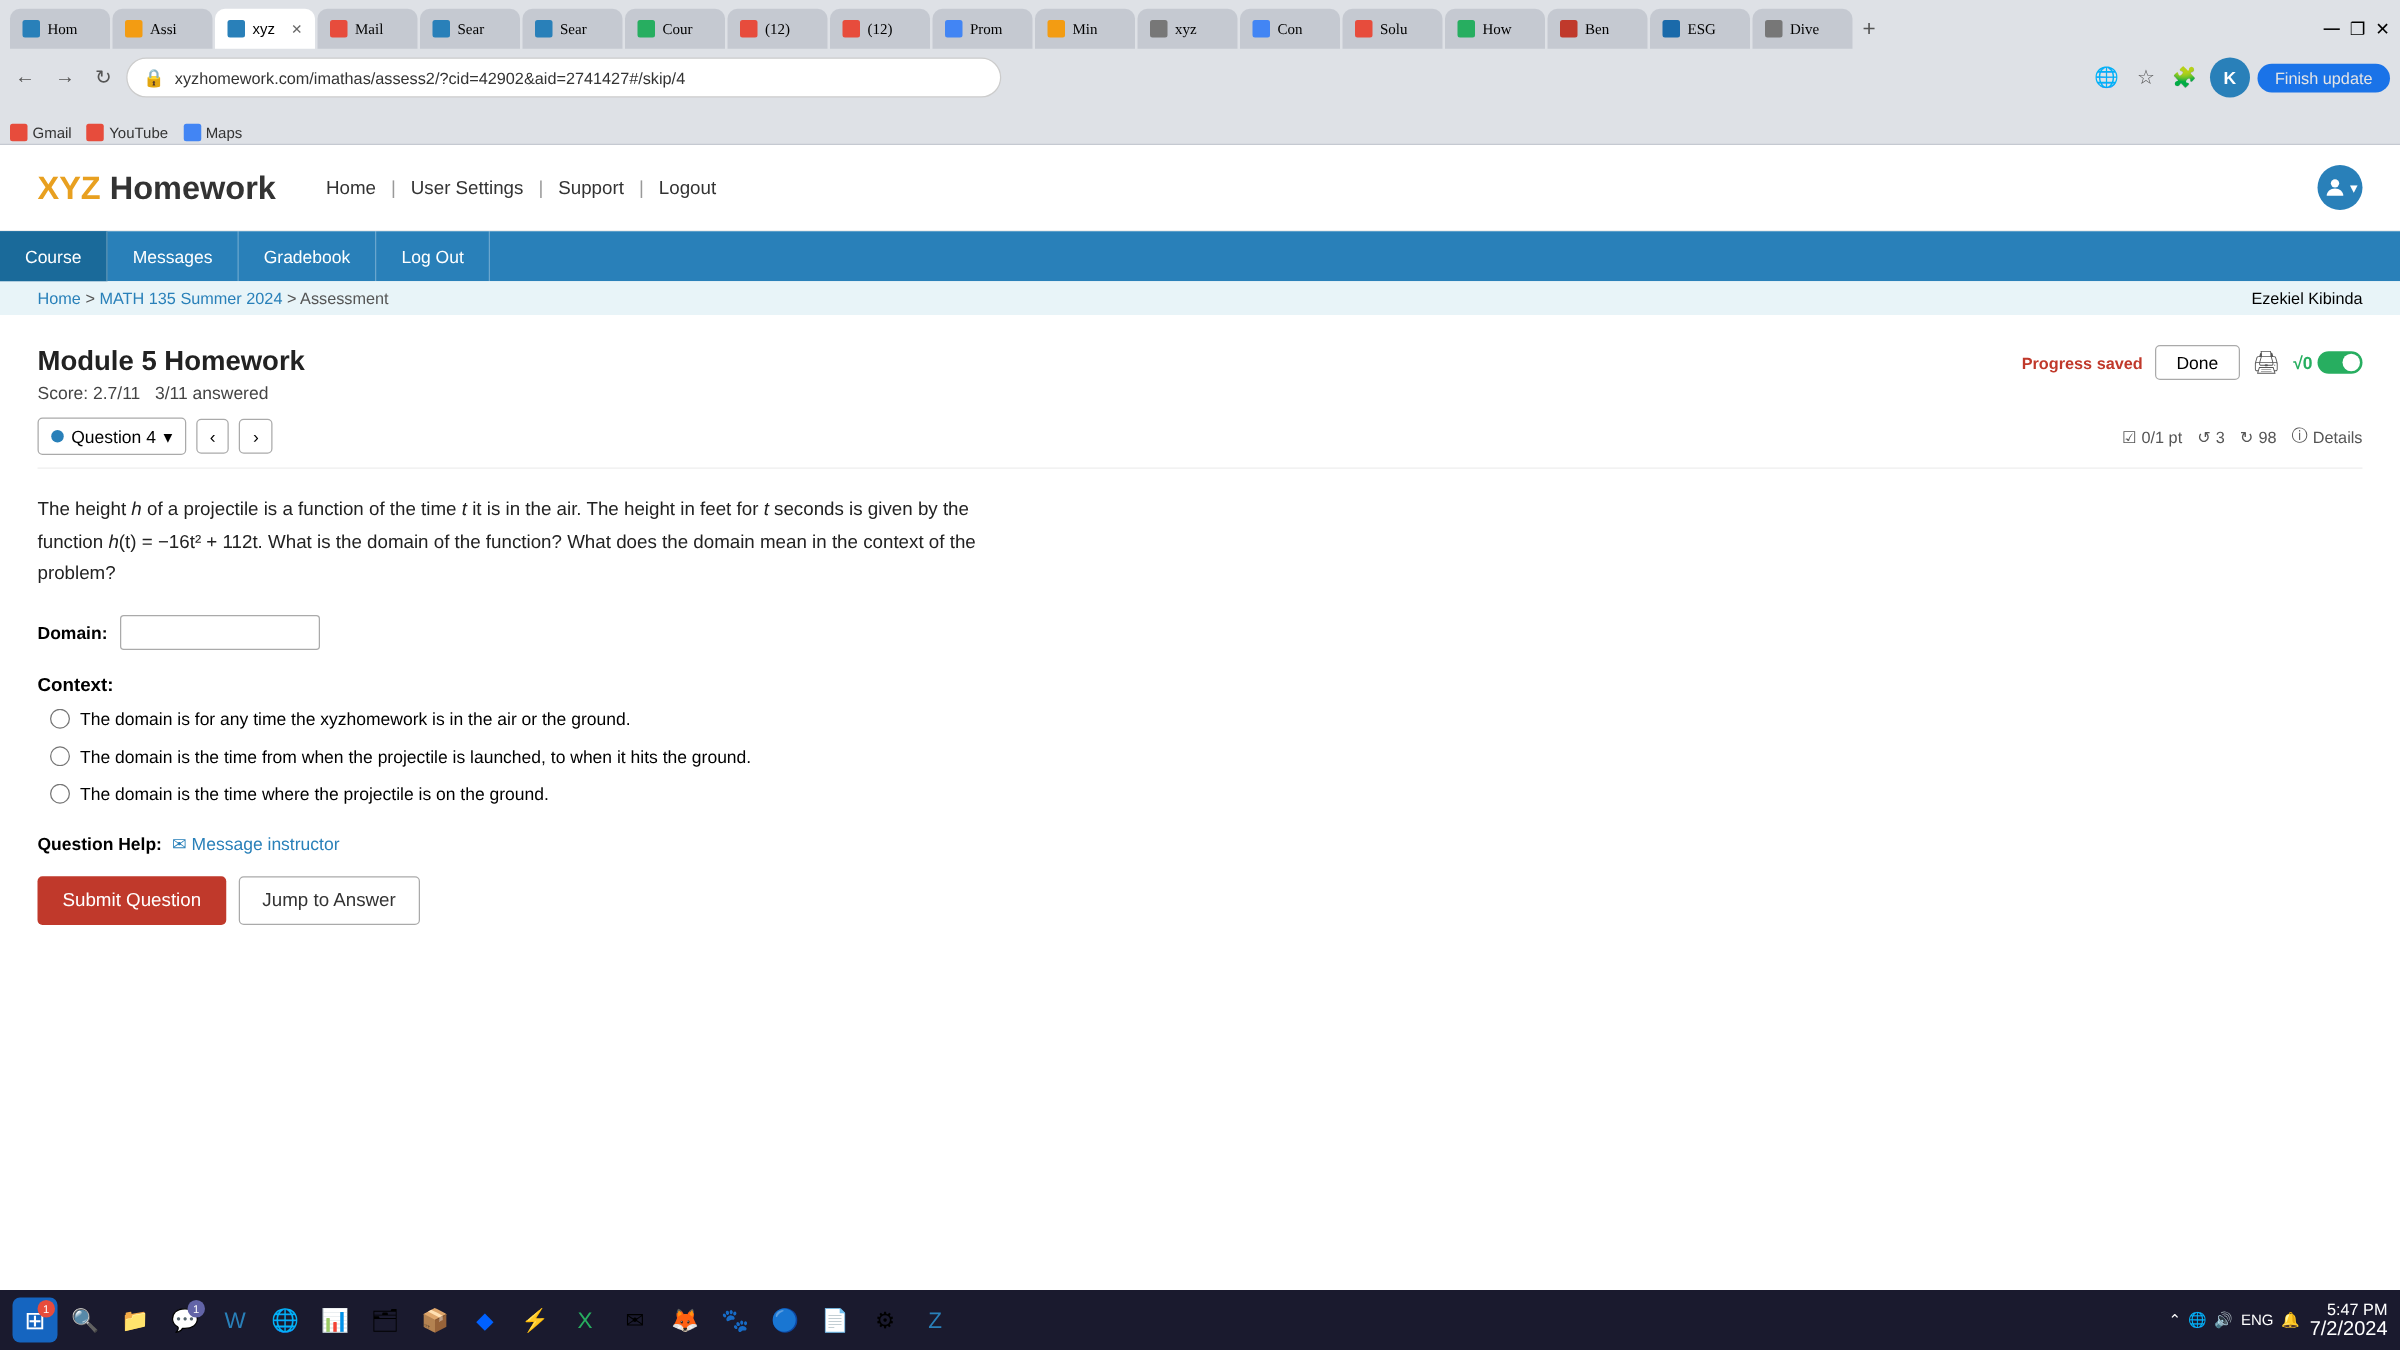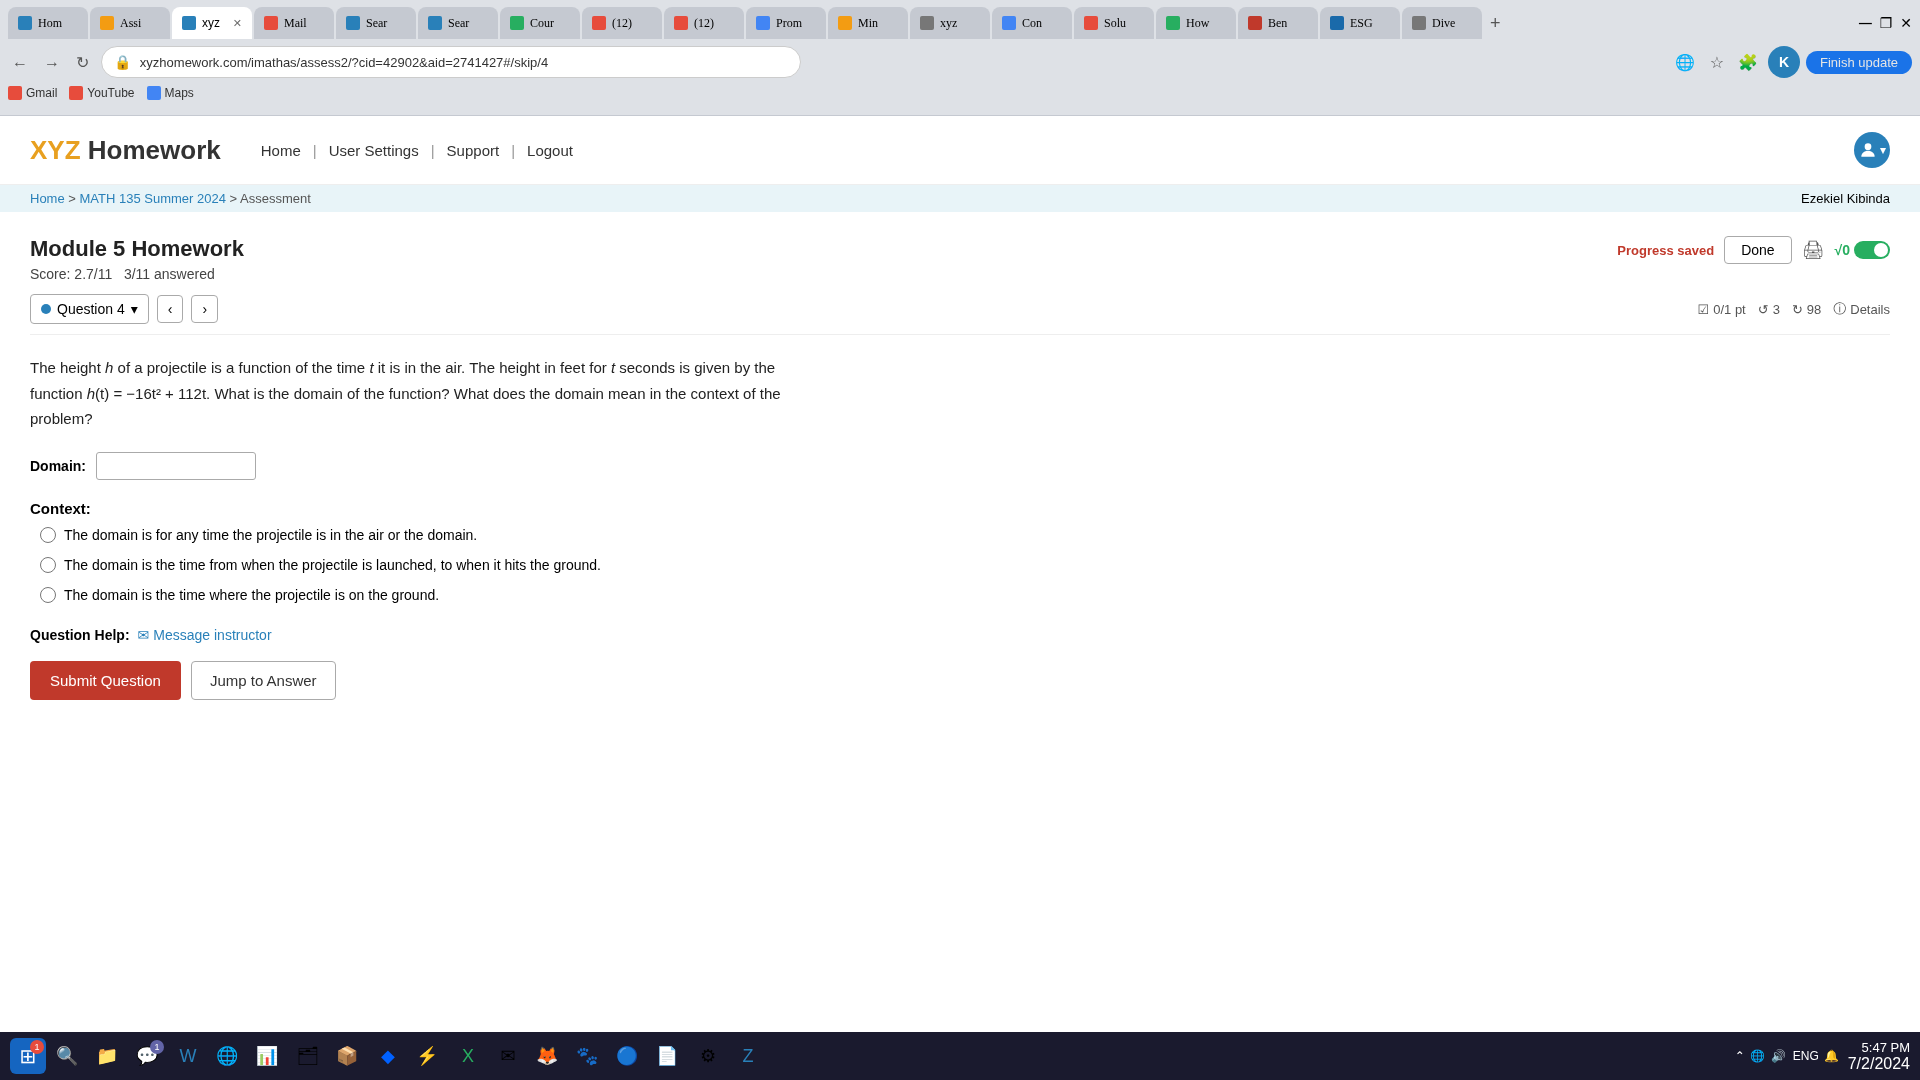--- a/index.html
+++ b/index.html
@@ -18,21 +18,21 @@
 
     .address-bar-row { display: flex; align-items: center; padding: 4px 8px; gap: 8px; background: #dee1e6; height: 44px; }
     .nav-btn { background: none; border: none; cursor: pointer; font-size: 16px; color: #555; padding: 4px; border-radius: 50%; }
     .address-bar { flex: 1; display: flex; align-items: center; background: #fff; border-radius: 20px; padding: 4px 12px; gap: 8px; height: 32px; border: 1px solid #ccc; max-width: 700px; }
     .address-text { font-size: 13px; color: #333; }
     .toolbar-icons { margin-left: auto; display: flex; gap: 6px; align-items: center; }
     .toolbar-icon { font-size: 16px; color: #555; cursor: pointer; padding: 4px; border-radius: 50%; }
     .finish-update-btn { background: #1a73e8; color: #e5e5e5; border: none; border-radius: 16px; padding: 4px 14px; font-size: 13px; cursor: pointer; }
 
     
-    .bookmarks-bar { display: flex; align-items: flex-start; padding: 2px 8px; background: #dee1e6; height: 32px; gap: 12px; border-bottom: 1px solid #c5c9d1; }
+    .bookmarks-bar { display: flex; align-items: flex-end; padding: 2px 8px; background: #dee1e6; height: 32px; gap: 12px; border-bottom: 1px solid #c5c9d1; }
     .bookmark { display: flex; align-items: center; gap: 4px; font-size: 12px; color: #333; cursor: pointer; }
 
     
     .page { background: #fff; padding: 0; }
 
     
     .site-header { display: flex; align-items: center; padding: 16px 30px; border-bottom: 1px solid #eee; }
     .logo { font-size: 26px; font-weight: bold; margin-right: 40px; }
     .logo-xyz { color: #e8a020; }
     .logo-hw { color: #333; }
@@ -249,20 +249,26 @@
     </nav>
     <div class="user-avatar">
       <svg width="20" height="20" viewBox="0 0 24 24" fill="white">
           <circle cx="12" cy="8" r="4"></circle>
           <path d="M4 20c0-4 3.6-7 8-7s8 3 8 7"></path>
         </svg>
       <span style="font-size:12px;margin-left:2px;">▾</span>
     </div>
   </div>
 
+  <div class="course-nav">
+    <button class="course-nav-btn active">Course</button>
+    <button class="course-nav-btn">Messages</button>
+    <button class="course-nav-btn">Gradebook</button>
+    <button class="course-nav-btn">Log Out</button>
+  </div>
 
   <div class="breadcrumb-bar">
     <div class="breadcrumb">
       <a>Home</a>
       <span> &gt; </span>
       <a style="color:#2980b9;">MATH 135 Summer 2024</a>
       <span> &gt; </span>
       <span>Assessment</span>
     </div>
     <span>Ezekiel Kibinda</span>
@@ -328,21 +334,21 @@
     <div class="domain-row">
       <label class="domain-label">Domain:</label>
       <input class="domain-input" type="text" style="">
     </div>
 
     <div>
       <div class="context-label">Context:</div>
       <div class="radio-group">
         <label class="radio-option">
           <input type="radio" name="context" style="">
-          <span>The domain is for any time the projectile is in the air or the domain.</span>
+          <span>The domain is for any time the xyzhomework is in the air or the ground.</span>
         </label>
         <label class="radio-option">
           <input type="radio" name="context" style="">
           <span>The domain is the time from when the projectile is launched, to when it hits the ground.</span>
         </label>
         <label class="radio-option">
           <input type="radio" name="context" style="">
           <span>The domain is the time where the projectile is on the ground.</span>
         </label>
       </div>

